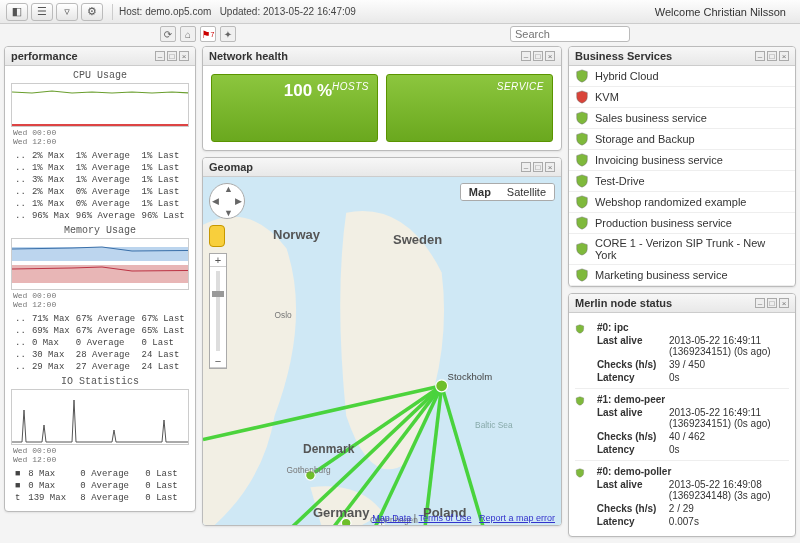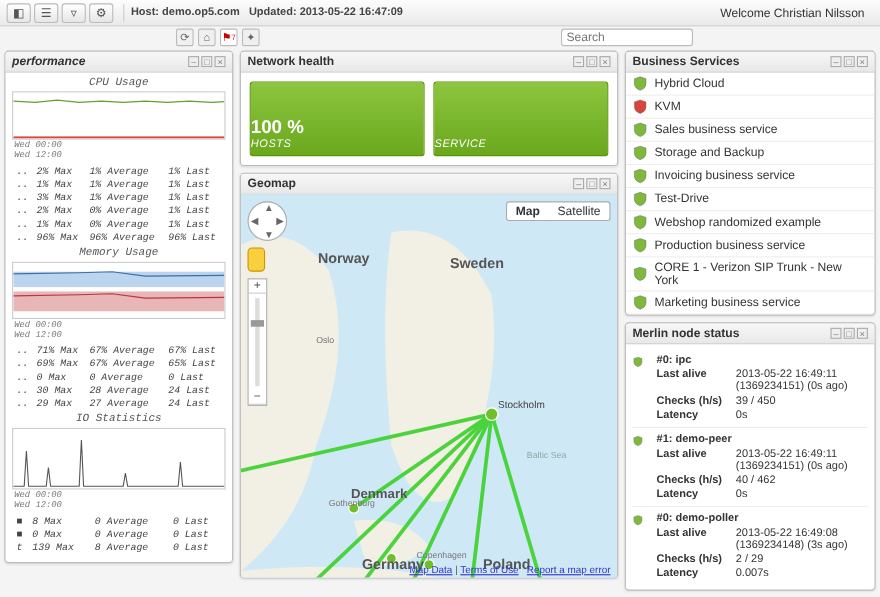--- a/index.html
+++ b/index.html
@@ -1,47 +1,47 @@
 <!DOCTYPE html>
 <html><head>
 <meta charset="utf-8">
 <style>
   * { box-sizing: border-box; margin: 0; padding: 0; }
   body { font-family: Arial, Helvetica, sans-serif; font-size: 11px; background: #f4f4f4; color: #333; width: 800px; }
   .topbar { height: 24px; background: linear-gradient(#fdfdfd,#e9e9e9); border-bottom: 1px solid #ccc; display: flex; align-items: center; padding: 0 6px; }
   .topbar .icon { width: 22px; height: 18px; border: 1px solid #bbb; border-radius: 3px; background: linear-gradient(#fff,#e6e6e6); margin-right: 3px; display:flex; align-items:center; justify-content:center; font-size:11px; color:#555;}
   .topbar .sep { width: 1px; height: 16px; background: #ccc; margin: 0 6px; }
-  .topbar .hostinfo { font-size: 10px; color: #444; font-weight: bold; }
+  .topbar .hostinfo { font-size: 10px; color: #444; }
   .topbar .spacer { flex: 1; }
   .topbar .welcome { font-size: 11px; color: #333; margin-right: 8px;}
   .subbar { height: 20px; display:flex; align-items:center; padding:0 170px 0 6px; justify-content:space-between;}
   .subbar-left { display:flex; gap:4px; margin-left:154px;}
   .subbar-left .mini { width:16px; height:16px; border:1px solid #bbb; border-radius:2px; background:#f0f0f0; display:flex; align-items:center; justify-content:center; font-size:10px; color:#666;}
   .subbar-left .mini.alert { background:#fff; color:#c00;}
   .search { border:1px solid #bbb; border-radius:3px; padding:1px 4px; font-size:11px; color:#888; width:120px; background:#fff;}
   .cols { display:flex; padding: 2px 4px; gap:6px; }
   .col { display:flex; flex-direction:column; gap:6px; }
-  .col1 { width: 208px; font-style: italic; }
+  .col1 { width: 192px; }
   .col2 { flex:1; }
   .col3 { width: 228px; }
   .panel { border:1px solid #bbb; border-radius:4px; background:#fff; box-shadow:0 1px 2px rgba(0,0,0,.08); overflow:hidden;}
   .panel-hdr { background:linear-gradient(#f7f7f7,#e8e8e8); border-bottom:1px solid #ccc; padding:3px 6px; display:flex; align-items:center; justify-content:space-between;}
   .panel-hdr .title { font-weight:bold; font-size:11px; color:#333;}
   .panel-hdr .winicons { display:flex; gap:2px;}
   .panel-hdr .wi { width:10px; height:10px; border:1px solid #aaa; background:#eee; font-size:8px; display:flex; align-items:center; justify-content:center; color:#777;}
   .perf-body { padding: 2px 6px 6px 6px; font-family: "Courier New", monospace; font-size:9px; color:#444;}
   .chart-title { text-align:center; font-size:10px; color:#555; margin:2px 0;}
   .chart { height:44px; border:1px solid #ccc; background:#fff; position:relative; overflow:hidden;}
   .mem-chart { height:52px;}
   .io-chart { height:56px;}
   .axis-labels { display:flex; justify-content:space-between; font-size:8px; color:#777; padding:1px 2px;flex-direction:column;}
   .stat-table { width:100%; font-family:"Courier New",monospace; font-size:9px; color:#444; margin-top:2px;}
   .stat-table td { padding:0 2px; white-space:nowrap;}
   .health-body { display:flex; gap:8px; padding:8px;}
-  .tile { flex:1; background:#77b900; background:linear-gradient(#8cc63e,#6aa81e); border:1px solid #5a9400; border-radius:3px; color:#fff; padding:6px 8px 4px 0; height:68px; display:flex; flex-direction:column; justify-content:flex-end;}
+  .tile { flex:1; background:#77b900; background:linear-gradient(#8cc63e,#6aa81e); border:1px solid #5a9400; border-radius:3px; color:#fff; padding:6px 8px 4px 16px; height:68px; display:flex; flex-direction:row; justify-content:flex-end;}
   .tile .pct { font-size:17px; font-weight:bold;}
   .tile .lbl { font-size:10px; letter-spacing:.5px;font-style:italic;}
   .map-body { height:348px; position:relative; background:#cfe8f5;}
   .map-controls { position:absolute; left:6px; top:6px; display:flex; flex-direction:column; gap:6px; z-index:5;}
   .pan { width:36px; height:36px; border:1px solid #aaa; border-radius:18px; background:#fff; position:relative;}
   .pan span{position:absolute;font-size:9px;color:#666;}
   .pan .n{top:0;left:14px;} .pan .s{bottom:0;left:14px;} .pan .w{left:2px;top:12px;} .pan .e{right:2px;top:12px;}
   .peg { width:16px; height:22px; background:#f8cf3c; border:1px solid #c79800; border-radius:4px;}
   .zoom { width:18px; background:#fff; border:1px solid #aaa; display:flex; flex-direction:column; align-items:center;}
   .zoom .btn{width:100%; text-align:center; font-size:11px; color:#555; border-bottom:1px solid #ccc;}

